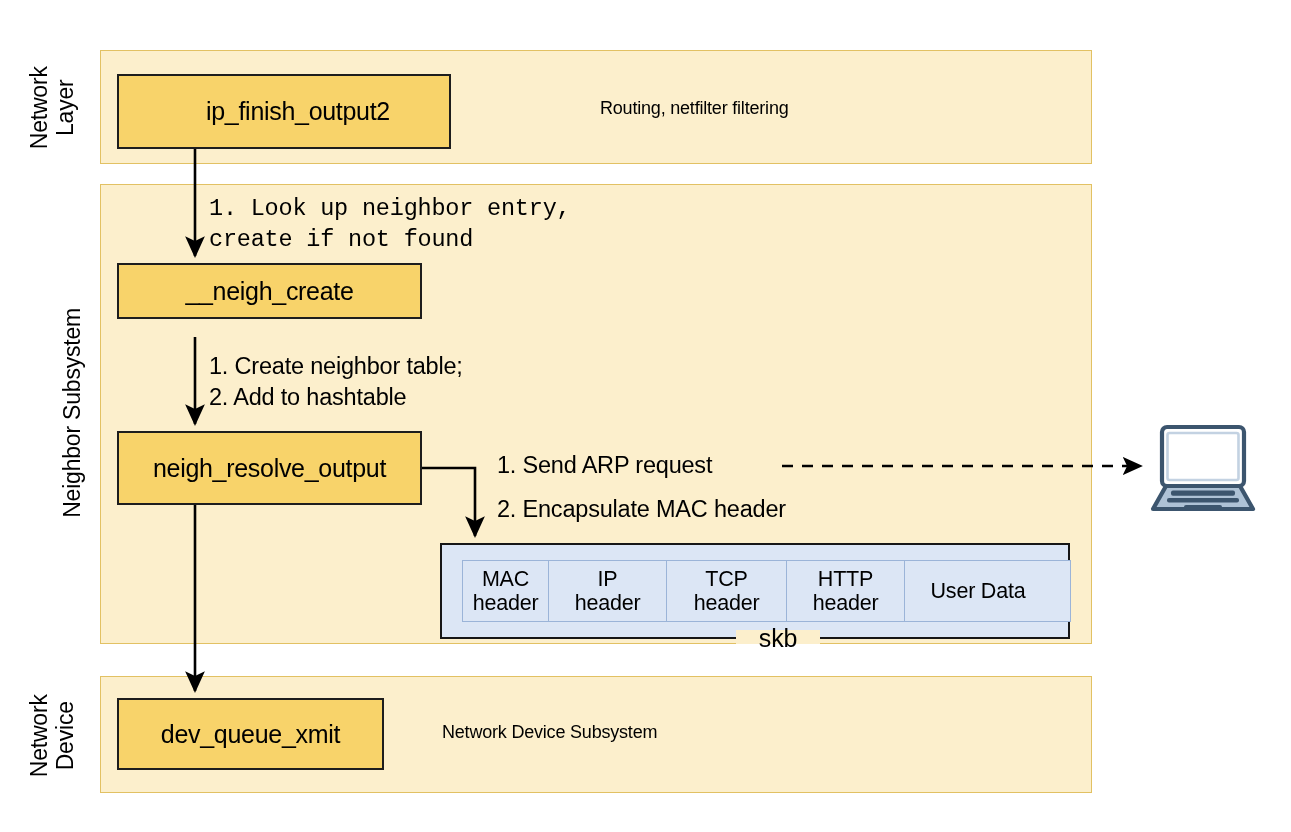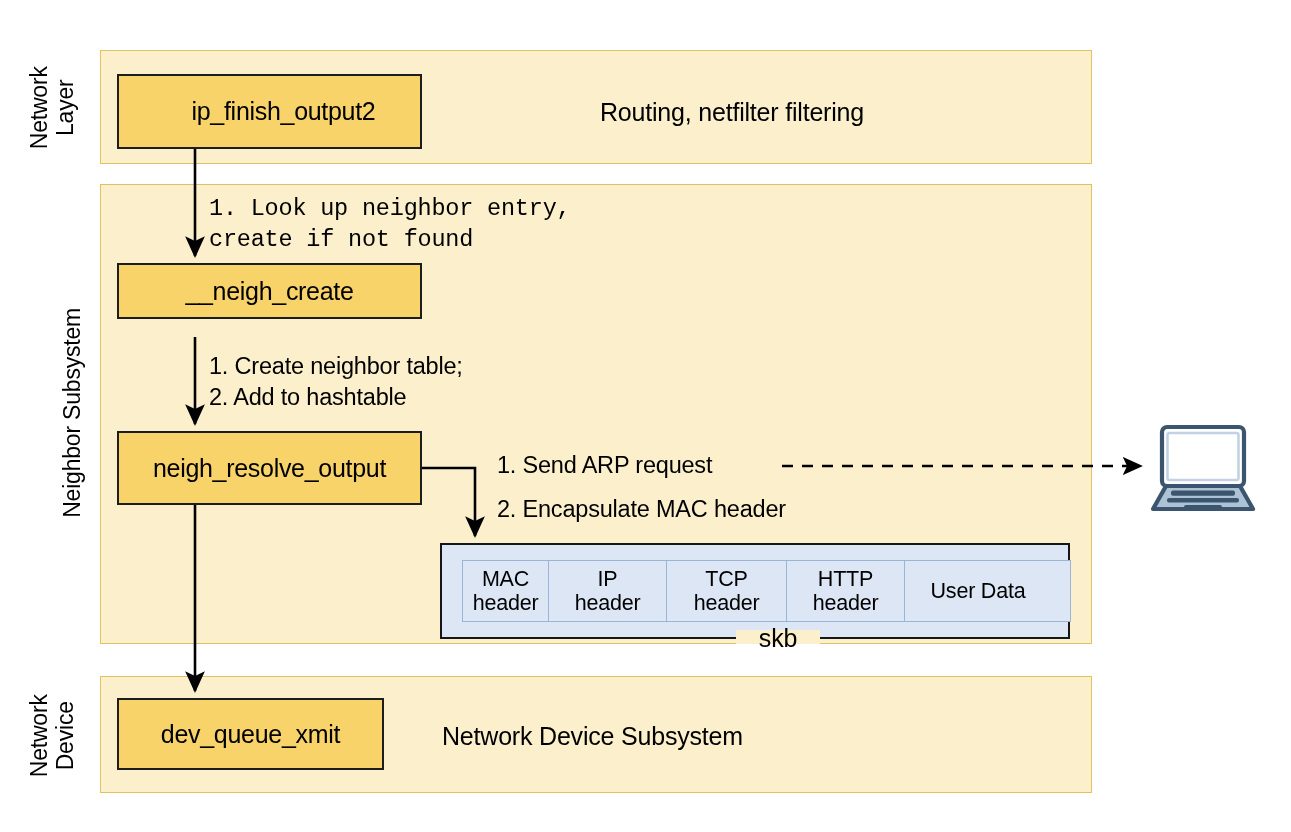--- a/index.html
+++ b/index.html
@@ -63,29 +63,29 @@
     background: #f8d36a;
     border: 2.5px solid #1d1d1d;
     box-sizing: border-box;
     display: flex;
     align-items: center;
     justify-content: center;
     font-size: 25px;
     letter-spacing: -0.3px;
     color: #000;
   }
-  #box-ip-finish   { left: 117px; top: 74px;  width: 305px; height: 75px; padding-left: 28px; }
+  #box-ip-finish   { left: 117px; top: 74px;  width: 334px; height: 75px; padding-left: 28px; }
   #box-neigh-create{ left: 117px; top: 263px; width: 305px; height: 56px; }
   #box-neigh-resolve{left: 117px; top: 431px; width: 305px; height: 74px; }
   #box-dev-queue   { left: 117px; top: 698px; width: 267px; height: 72px; }
 
   
   .band-desc {
     position: absolute;
-    font-size: 25px;
+    font-size: 18px;
     letter-spacing: -0.2px;
     color: #000;
     white-space: nowrap;
   }
   #desc-routing  { left: 600px; top: 98px; }
   #desc-netdev   { left: 442px; top: 722px; }
 
   
   .steps {
     position: absolute;

